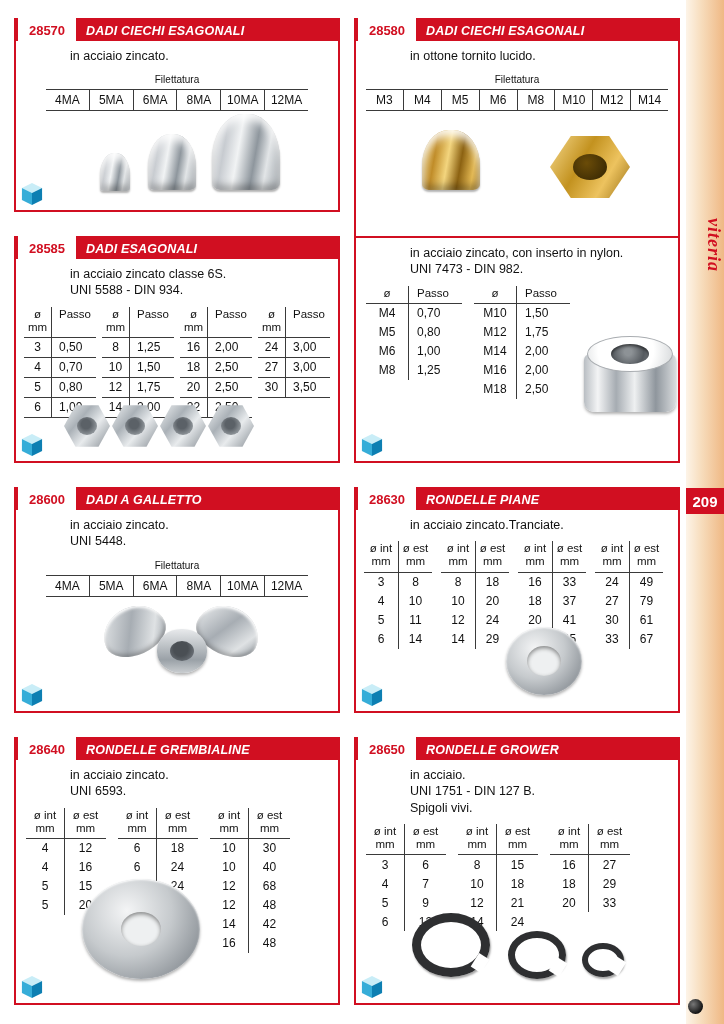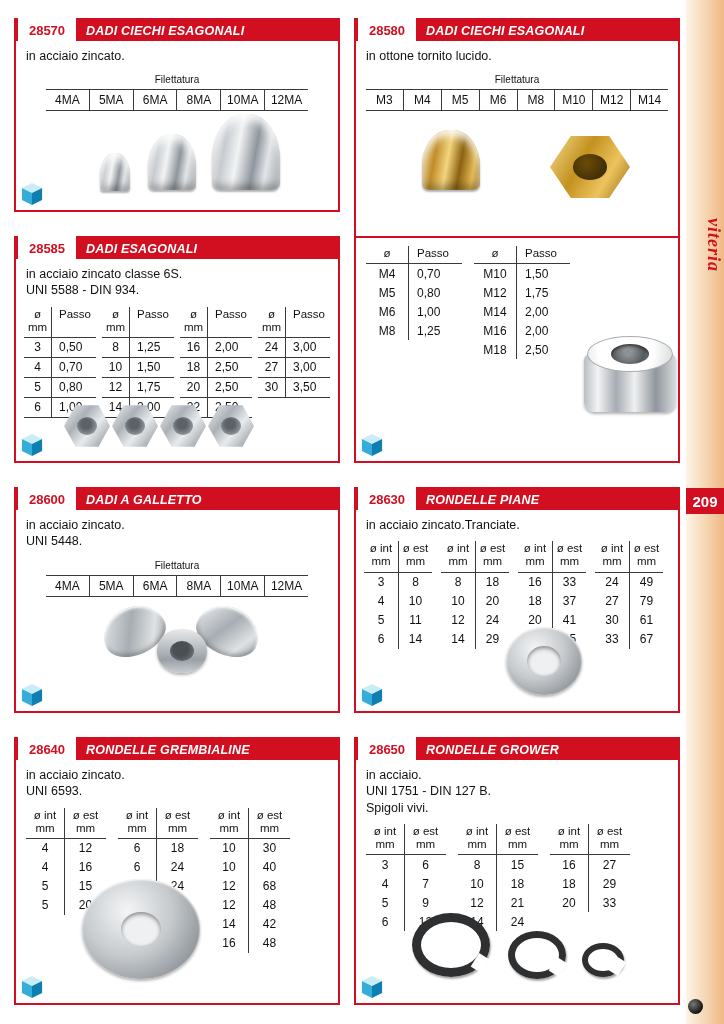--- a/index.html
+++ b/index.html
@@ -17,21 +17,21 @@
   .pos-br{left:354px;top:487px;width:326px;height:226px}
   .pos-ll{left:14px;top:737px;width:326px;height:268px}
   .pos-lr{left:354px;top:737px;width:326px;height:268px}
 
   .phead { display:flex; align-items:center; background:#d10f21; height:21px; }
   .pcode { background:#fff; color:#d10f21; font-weight:bold; font-size:13px;
            width:58px; text-align:center; margin:2px 0 2px 2px; padding:12px 0; flex:none; }
   .ptitle { color:#fff; font-weight:bold; font-style:italic; font-size:12.5px;
             padding:0 10px; letter-spacing:.2px; white-space:nowrap; }
 
-  .pdesc { padding:7px 10px 0 10px; font-size:12.5px; line-height:1.3; color:#111; }
+  .pdesc { padding:7px 10px 0 10px; font-size:12.5px; line-height:1.3; color:#111;margin-left:44px; }
 
   
   .thread-table { margin:10px auto 0 auto; width:262px; }
   .t580 .thread-table { width:302px; }
   .tlabel { text-align:center; font-size:10px; padding-bottom:4px; color:#111; }
   .trow { display:flex; border-top:1px solid #3a3a3a; border-bottom:1px solid #3a3a3a; }
   .tcell { flex:1; text-align:center; font-size:12px; padding:3px 0; border-right:1px solid #3a3a3a; color:#111; }
   .tcell:last-child { border-right:none; }
 
   
@@ -307,20 +307,24 @@
       <div class="hexnut hx4"></div>
     </div>
   <div class="boxicon"><svg width="22" height="24" viewBox="0 0 24 26">
           <polygon points="12,1 23,6.5 12,12 1,6.5" fill="#c9edf7"></polygon>
           <polygon points="1,6.5 12,12 12,25 1,19.5" fill="#36add8"></polygon>
           <polygon points="23,6.5 12,12 12,25 23,19.5" fill="#0d7fb2"></polygon>
         </svg></div>
     </section>
 
   <section class="panel pos-mr t590">
+    <div class="pdesc">
+        <div class="dline">in acciaio zincato, con inserto in nylon.</div>
+        <div class="dline">UNI 7473 - DIN 982.</div>
+      </div>
     <div class="ptable">
         <div class="pairs">
           <div class="pair">
             <div class="pair-head">
               <div class="ph c1">ø</div>
               <div class="ph c2">Passo</div>
             </div>
             <div class="pr">
               <div class="c1">M4</div>
               <div class="c2">0,70</div>

